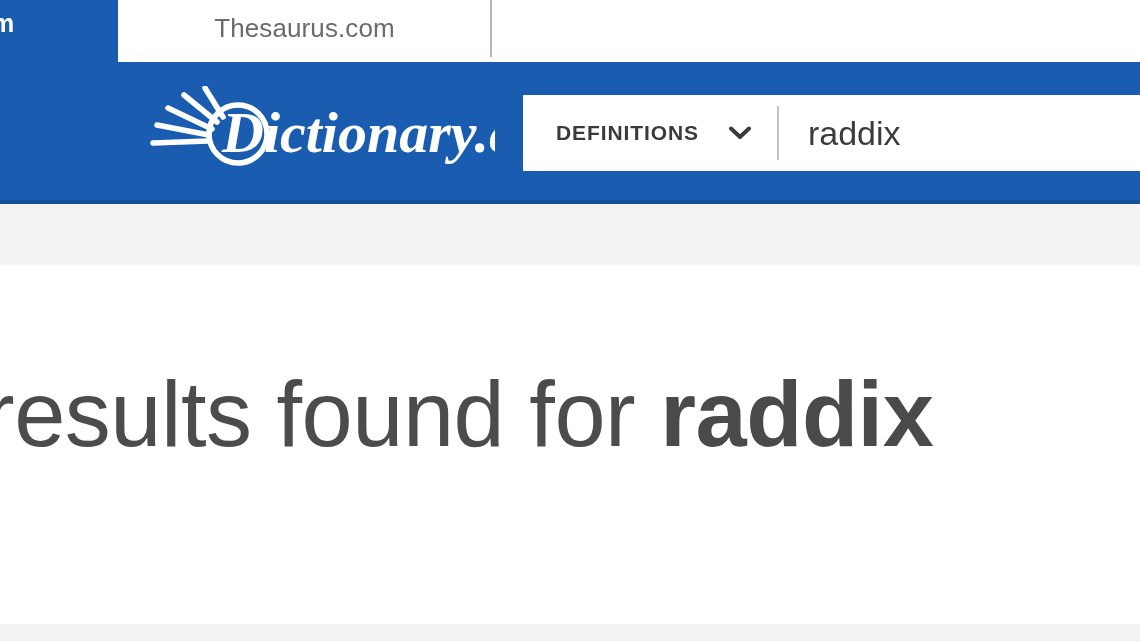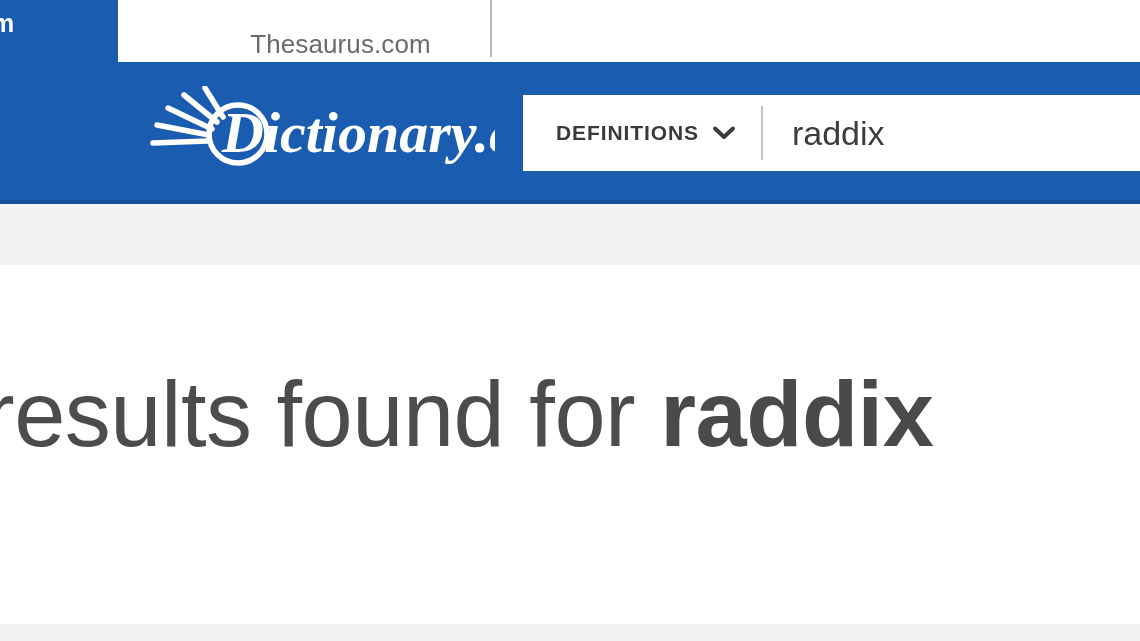--- a/index.html
+++ b/index.html
@@ -47,28 +47,27 @@
     top: 9px;
     font-size: 25px;
     font-weight: bold;
     color: #ffffff;
     letter-spacing: 0.2px;
     white-space: nowrap;
   }
   .tab-active {
     position: absolute;
     left: 118px;
-    top: 16px;
+    top: 0;
     width: 373px;
     height: 57px;
     background: #ffffff;
     display: flex;
     align-items: center;
     justify-content: center;
-    margin-left: 36px;
   }
   .tab-active .tab-label {
     font-size: 26px;
     color: #6b6b6b;
     letter-spacing: 0.1px;
     white-space: nowrap;
   }
   .tab-divider {
     position: absolute;
     left: 490px;
@@ -125,21 +124,21 @@
     top: 95px;
     width: 660px;
     height: 76px;
     background: #ffffff;
     display: flex;
     align-items: center;
   }
   .search-scope {
     display: flex;
     align-items: center;
-    gap: 14px;
+    gap: 30px;
     padding-left: 33px;
     padding-right: 26px;
     height: 76px;
     cursor: pointer;
     user-select: none;
   }
   .search-scope-label {
     font-size: 21px;
     font-weight: bold;
     color: #3a3a3a;

